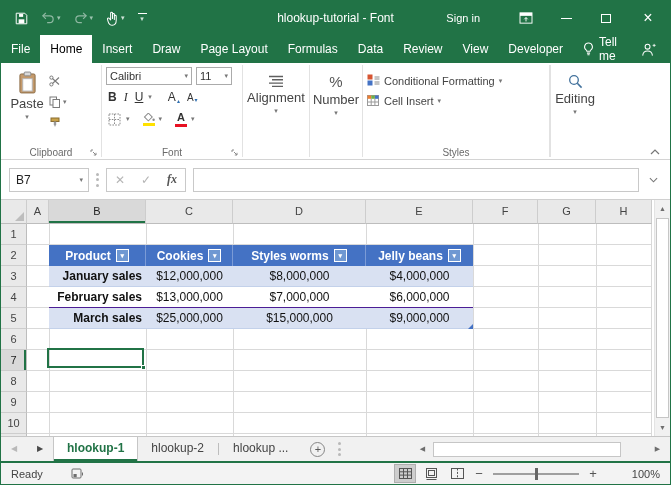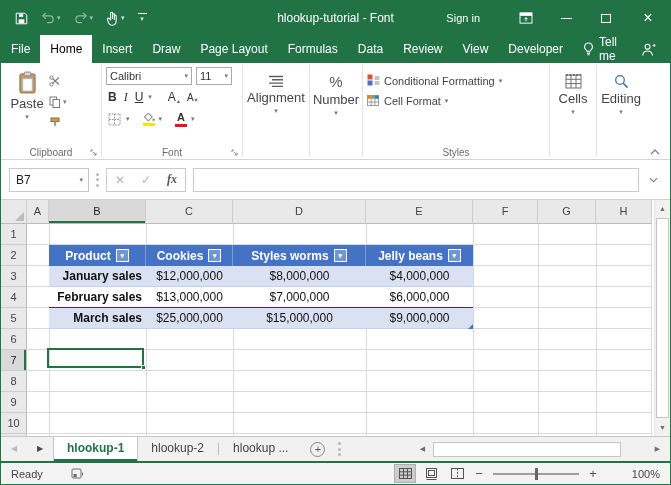--- a/index.html
+++ b/index.html
@@ -372,40 +372,28 @@
           <span class="caret">▾</span>
         </div>
         <div class="styles-item">
           <svg width="13" height="13" viewBox="0 0 13 13">
               <rect x="0.5" y="1.5" width="11" height="10" fill="#fff" stroke="#9a9a9a"></rect>
               <rect x="0.5" y="1.5" width="3.7" height="3.3" fill="#ed7d31"></rect>
               <rect x="4.2" y="1.5" width="3.7" height="3.3" fill="#70ad47"></rect>
               <rect x="7.9" y="1.5" width="3.6" height="3.3" fill="#4472c4"></rect>
               <path d="M.5 8h11M4.2 4.8v7M7.9 4.8v7" stroke="#9a9a9a"></path>
             </svg>
-          <span>Cell Format</span>
+          <span>Cell Insert</span>
           <span class="caret">▾</span>
         </div>
       </div>
       <span class="rg-label">Styles</span>
     </div>
     <div class="rdiv"></div>
 
-    <div class="rgroup" style="width:46px;">
-      <div class="bigbtn">
-        <svg width="17" height="15" viewBox="0 0 17 15" style="margin-top:3px;">
-            <rect x="1" y="1" width="15" height="13" fill="#fff" stroke="#6e6e6e"></rect>
-            <path d="M1 5.3h15M1 9.6h15M6 1v13M11 1v13" stroke="#6e6e6e"></path>
-            <path d="M1 1h15" stroke="#6e6e6e" stroke-width="2" stroke-dasharray="2 1.4"></path>
-          </svg>
-        <span class="blabel">Cells</span>
-        <span class="caret">▾</span>
-      </div>
-      <span class="rg-label"></span>
-    </div>
     <div class="rdiv"></div>
 
     <div class="rgroup" style="width:48px;">
       <div class="bigbtn">
         <svg width="15" height="15" viewBox="0 0 15 15" style="margin-top:3px;">
             <circle cx="6" cy="6" r="4.3" fill="none" stroke="#41719c" stroke-width="1.3"></circle>
             <path d="M9.3 9.3 13.6 13.6" stroke="#41719c" stroke-width="1.6"></path>
           </svg>
         <span class="blabel">Editing</span>
         <span class="caret">▾</span>

